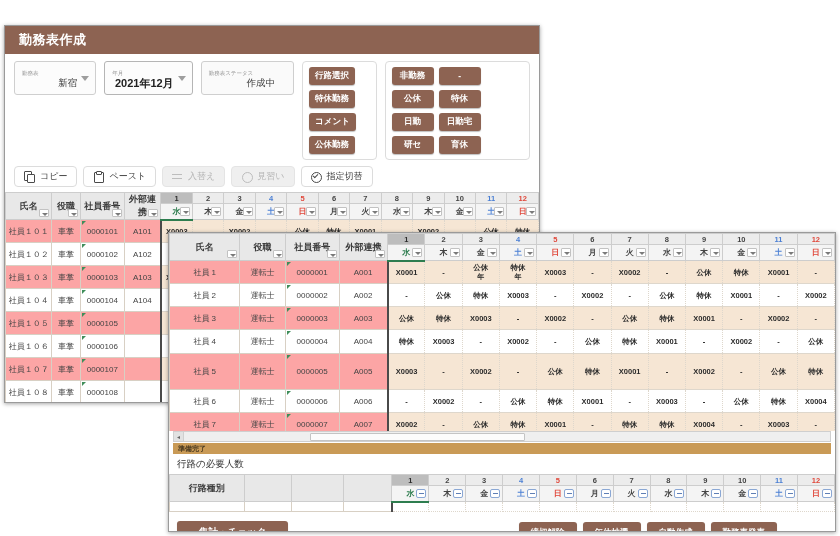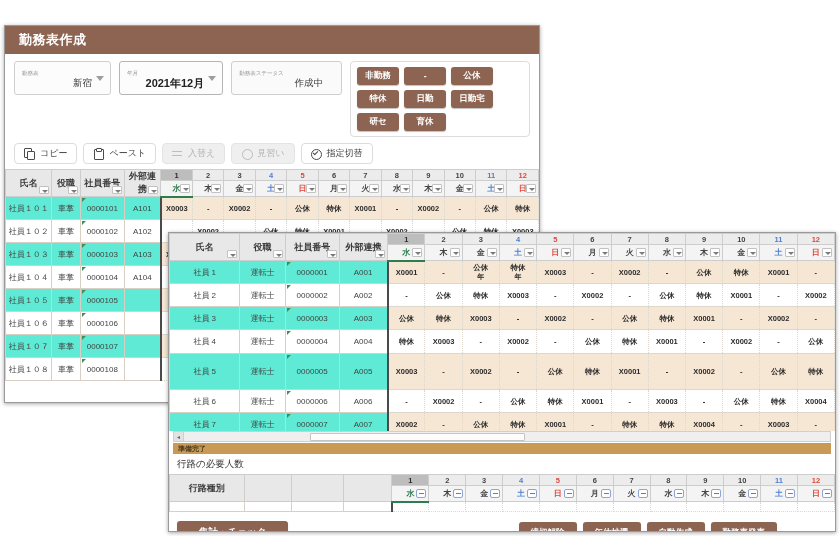--- a/index.html
+++ b/index.html
@@ -165,21 +165,21 @@
   .daywk .mm::after {
     content: ""; position: absolute; left: 2px; top: 3.5px;
     width: 5px; height: 0; border-top: 1.3px solid #5f7fb5;
   }
 
   .info-cell {
     border: 1px solid #d8d0c4; font-size: 8px; color: #444;
     text-align: center; height: 23px; vertical-align: middle;
     background: #ffffff; position: relative;
   }
-  tr.odd .info-cell { background: #5eead4; }
+  tr.odd .info-cell { background: #fca5a5; }
   .info-cell.marked::before {
     content: ""; position: absolute; left: 1px; top: 1px;
     border-left: 4px solid #3f8e5a; border-bottom: 4px solid transparent;
   }
 
   .day-cell {
     border: 1px solid #ded7cc; border-style: dotted; border-top-style: solid;
     font-size: 7.5px; font-weight: bold; color: #2b2b2b;
     text-align: center; height: 23px; vertical-align: middle;
     background: #ffffff; line-height: 9px;
@@ -245,20 +245,26 @@
         <div class="field w2">
           <span class="flabel">年月</span>
           <span class="fvalue">2021年12月</span>
           <span class="caret"></span>
         </div>
         <div class="field w3">
           <span class="flabel">勤務表ステータス</span>
           <span class="fvalue">作成中</span>
         </div>
 
+        <div class="btngroup" style="width:96px;">
+          <button class="bbtn">行路選択</button>
+          <button class="bbtn">特休勤務</button>
+          <button class="bbtn">コメント</button>
+          <button class="bbtn">公休勤務</button>
+        </div>
 
         <div class="btngroup" style="width:192px;">
           <button class="bbtn">非勤務</button>
           <button class="bbtn">-</button>
           <button class="bbtn">公休</button>
           <button class="bbtn">特休</button>
           <button class="bbtn">日勤</button>
           <button class="bbtn">日勤宅</button>
           <button class="bbtn">研セ</button>
           <button class="bbtn">育休</button>

